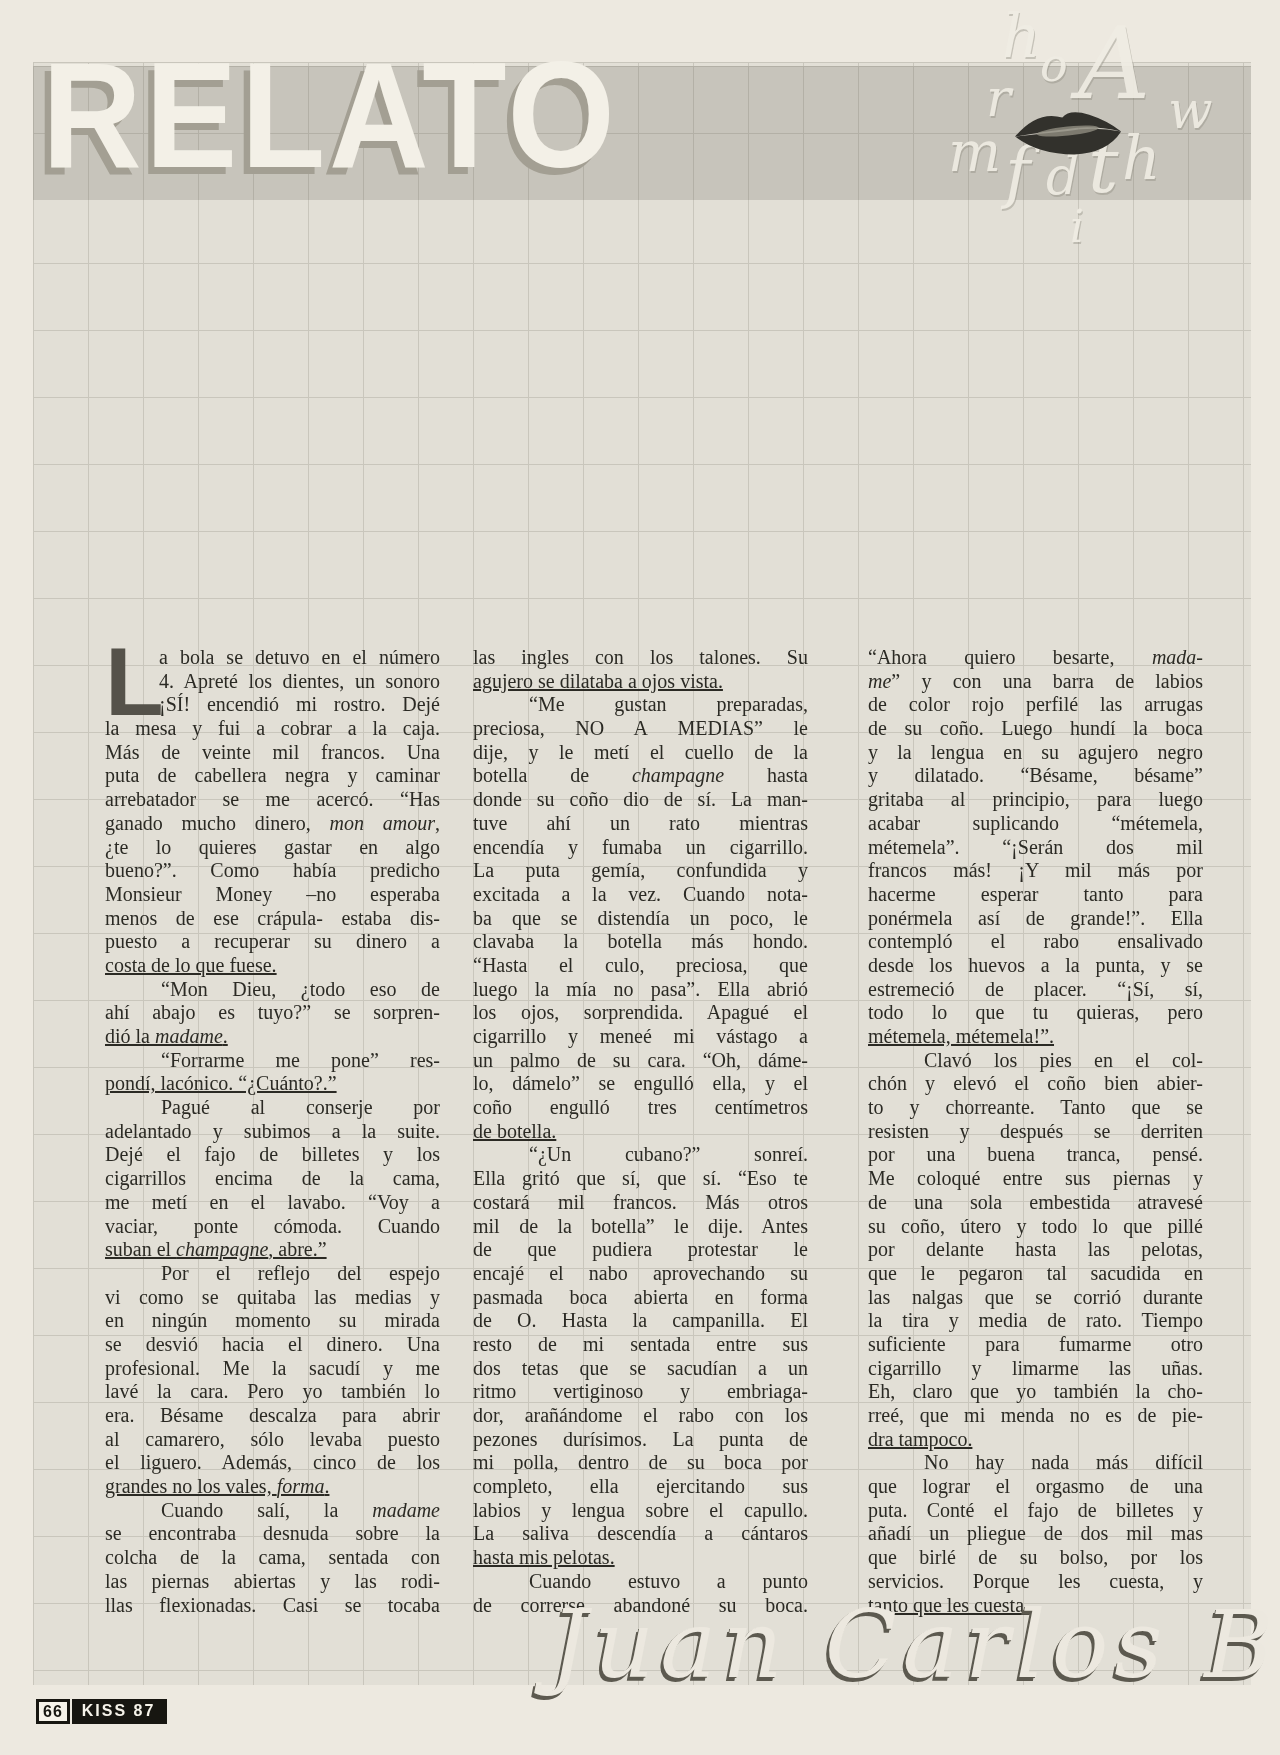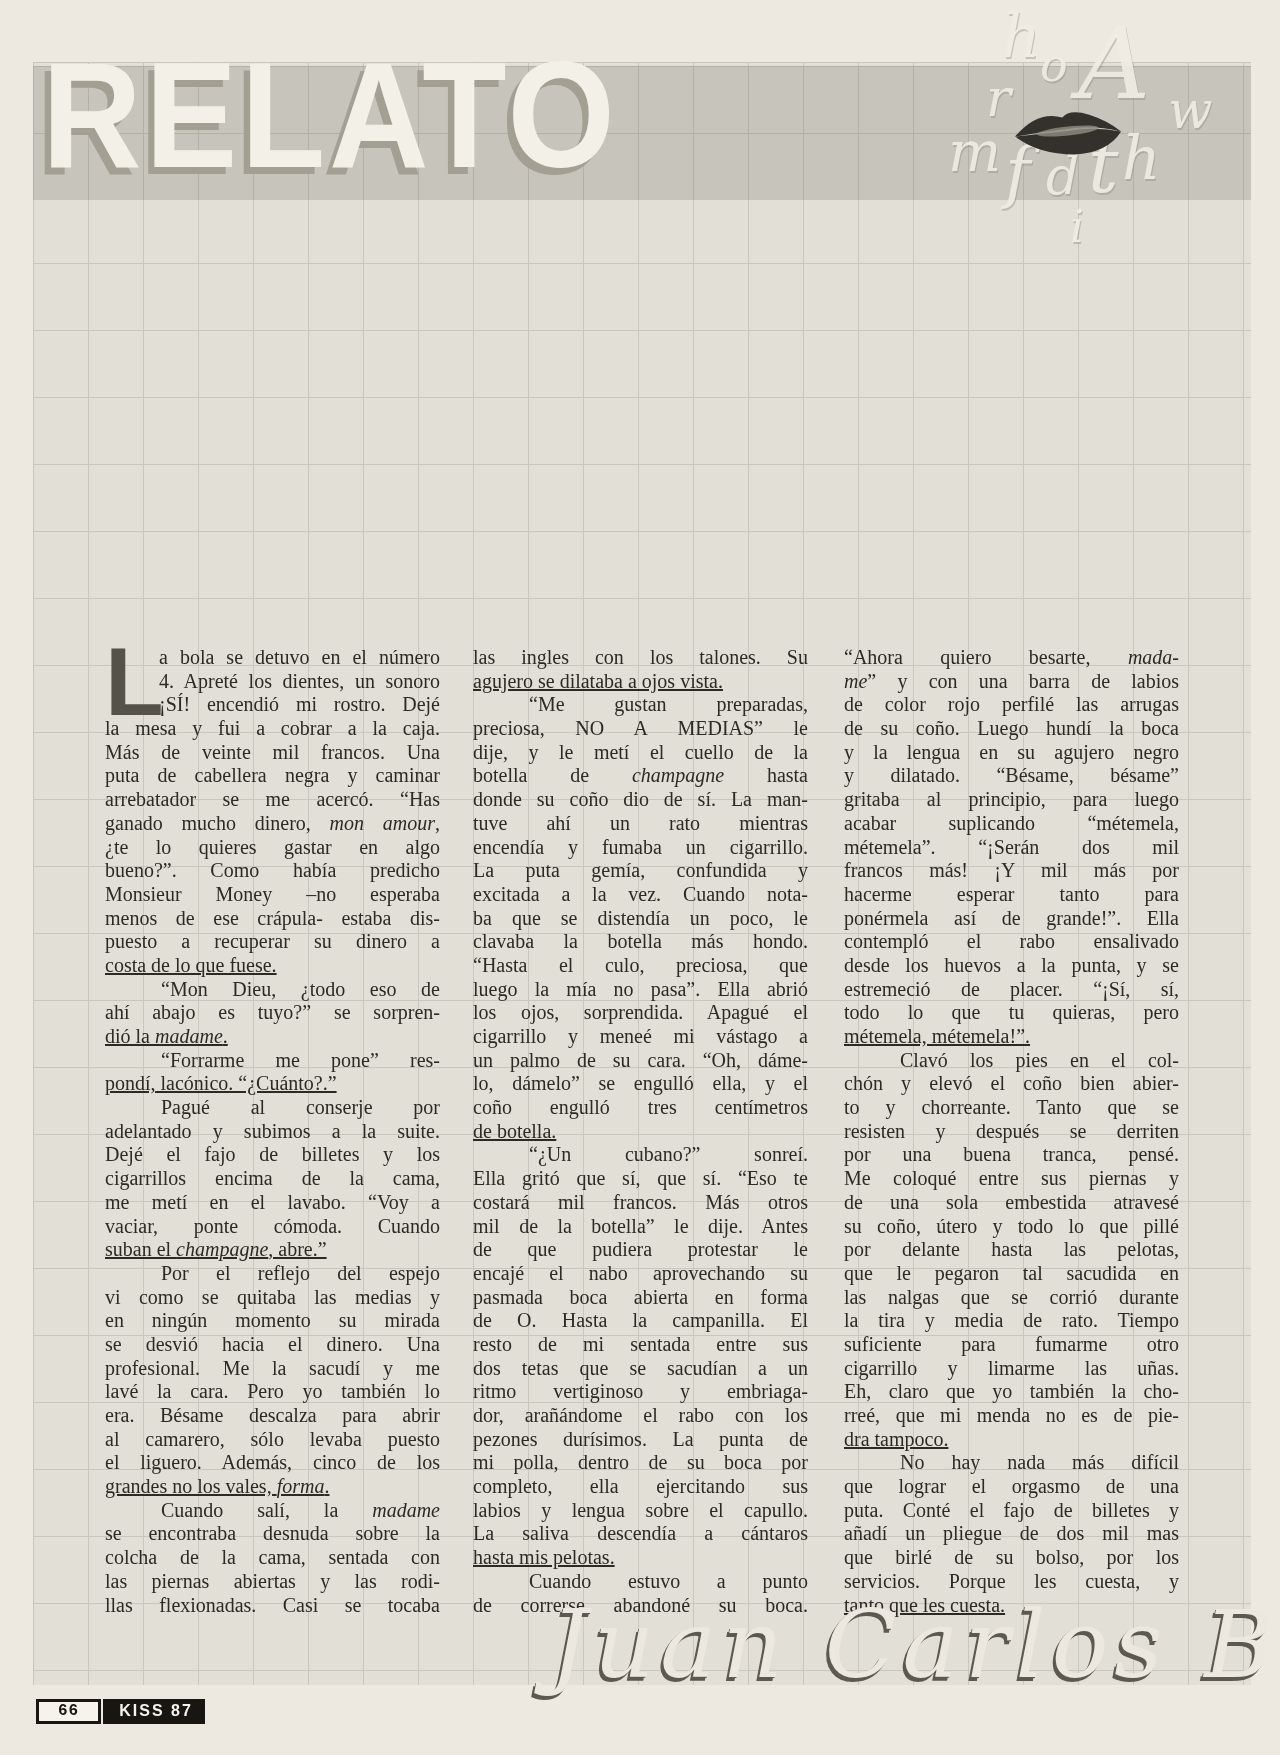--- a/index.html
+++ b/index.html
@@ -32,38 +32,38 @@
     font-family:"DejaVu Serif",serif;font-style:italic;font-weight:bold;
     font-size:46px;letter-spacing:3px;color:var(--subtitle);
     text-shadow:-2px -2px 0 rgba(245,242,233,.85);line-height:1;}
   .decor-letter{position:absolute;font-family:"DejaVu Serif",serif;font-style:italic;
     color:var(--decor-letter);text-shadow:1px 2px 0 rgba(140,137,127,.45);
     line-height:1;opacity:.9;}
   .lips{position:absolute;left:1012px;top:100px;width:112px;height:66px;
     transform:rotate(-6deg);}
   .story-col{position:absolute;top:646px;width:335px;font-size:20px;
     line-height:var(--lh);color:var(--body-text);}
-  .col1{left:105px;} .col2{left:473px;} .col3{left:844px;}
+  .col1{left:105px;} .col2{left:473px;} .col3{left:868px;}
   .line{height:var(--lh);overflow:hidden;text-align:justify;text-align-last:justify;}
   .line.pend{text-align-last:left;text-decoration:underline;}
   .line.ind{text-indent:56px;}
   .dropcap{float:left;width:46px;height:71px;margin-right:8px;overflow:visible;
     font-family:"Liberation Sans",sans-serif;font-weight:bold;font-size:96px;
     line-height:71px;color:var(--drop-cap);}
   .signature{position:absolute;left:550px;top:1598px;margin:0;white-space:nowrap;
     font-family:"DejaVu Serif",serif;font-style:italic;font-weight:normal;
     font-size:94px;letter-spacing:6px;color:var(--signature);
     text-shadow:-3px 4px 0 var(--signature-shadow),-1px 1px 0 var(--signature-shadow);
     line-height:1;}
   .footer{position:absolute;left:36px;top:1699px;display:flex;align-items:stretch;
     font-family:"Liberation Sans",sans-serif;font-weight:bold;font-size:16px;}
   .page-badge{background:var(--badge-white);border:3px solid var(--badge-black);
-    color:var(--badge-black);padding:0 19px;line-height:19px;letter-spacing:1px;font-family:Liberation Mono, monospace;}
+    color:var(--badge-black);padding:0 4px;line-height:19px;letter-spacing:1px;}
   .mag-badge{background:var(--badge-black);color:var(--badge-white);
-    padding:1px 12px 0 16px;line-height:22px;letter-spacing:2px;margin-left:2px;}
+    padding:1px 12px 0 10px;line-height:22px;letter-spacing:2px;margin-left:2px;}
   .line i{font-style:italic;}
 </style>
 </head>
 <body>
 
 <div class="page">
   <div class="grid-area"></div>
   <div class="banner"></div>
 
   <h1 class="relato-title">RELATO</h1>

